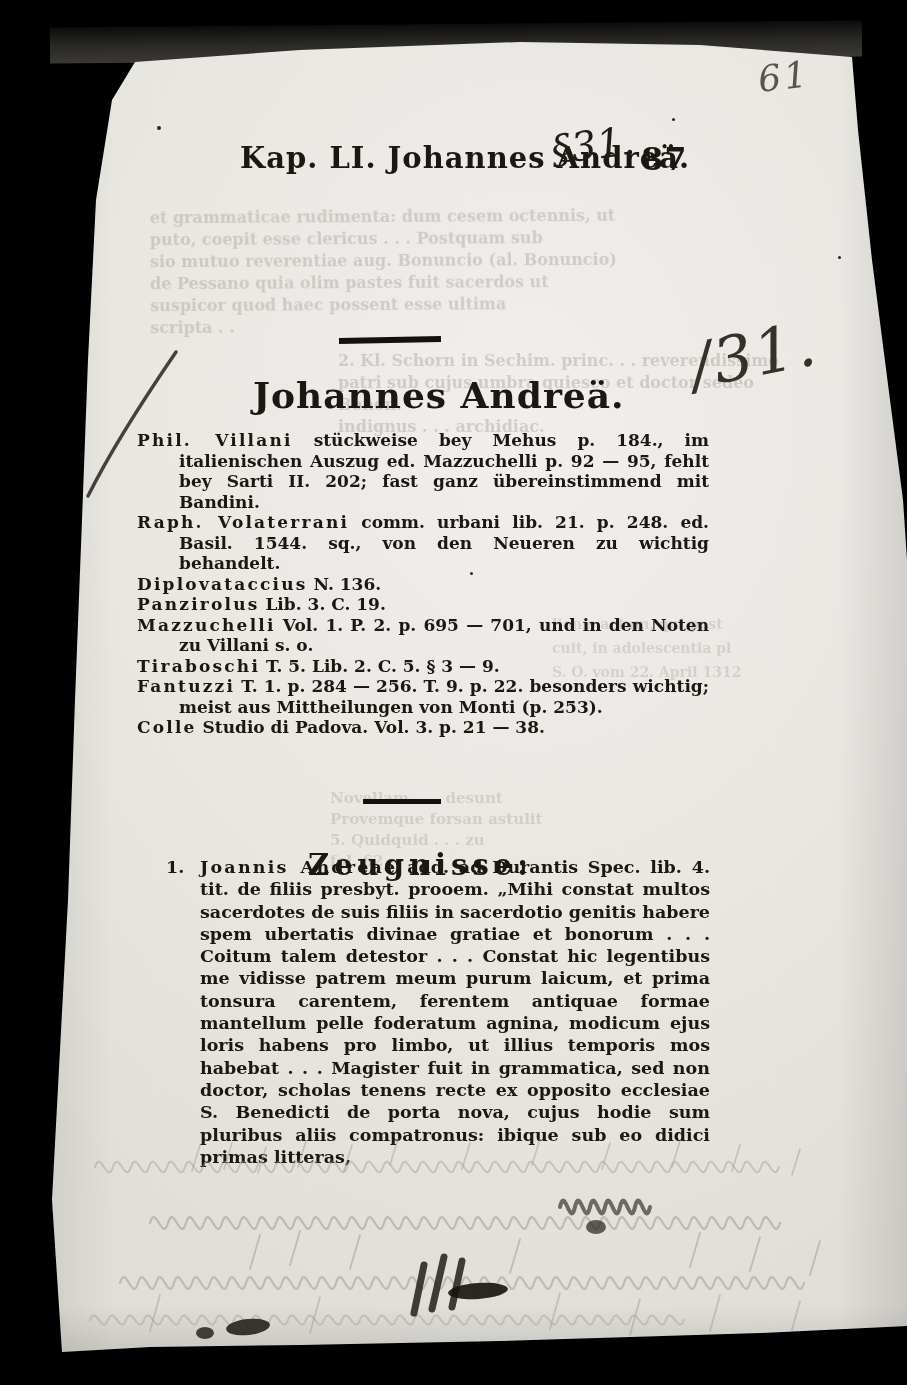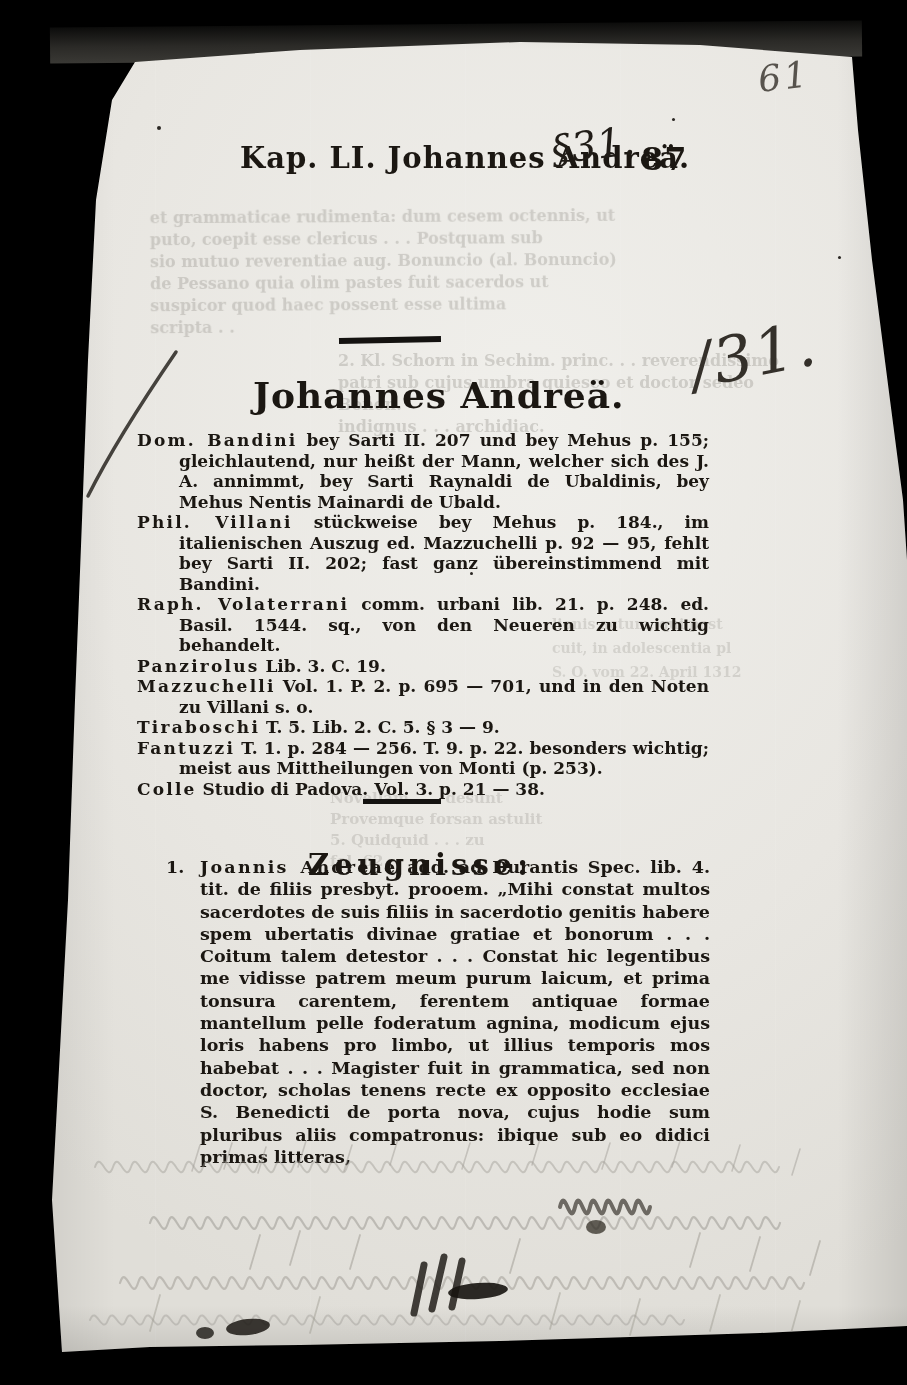--- a/index.html
+++ b/index.html
@@ -143,23 +143,23 @@
 
     <div class="margin-31">/31.</div>
 
     <svg class="slash" width="130" height="180" viewBox="0 0 130 180">
       <path d="M108,14 C82,52 46,106 20,158" fill="none" stroke="#282420" stroke-width="3.5" stroke-linecap="round" opacity=".85"></path>
     </svg>
 
     <div class="section-title ink">Johannes Andreä.</div>
 
     <div class="biblio ink">
-      <div class="entry"><span class="lead">Dom. Bandini</span><span> bey Sarti II. 207 und bey Mehus p. 155; gleichlautend, nur heißt der Mann, welcher sich des J. A. annimmt, bey Sarti Raynaldi de Ubaldinis, bey Mehus Nentis Mainardi de Ubald.</span></div>
       <div class="entry"><span class="lead">Phil. Villani</span><span> stückweise bey Mehus p. 184., im italienischen Auszug ed. Mazzuchelli p. 92 — 95, fehlt bey Sarti II. 202; fast ganz übereinstimmend mit Bandini.</span></div>
       <div class="entry"><span class="lead">Raph. Volaterrani</span><span> comm. urbani lib. 21. p. 248. ed. Basil. 1544. sq., von den Neueren zu wichtig behandelt.</span></div>
+      <div class="entry"><span class="lead">Diplovataccius</span><span> N. 136.</span></div>
       <div class="entry"><span class="lead">Panzirolus</span><span> Lib. 3. C. 19.</span></div>
       <div class="entry"><span class="lead">Mazzuchelli</span><span> Vol. 1. P. 2. p. 695 — 701, und in den Noten zu Villani s. o.</span></div>
       <div class="entry"><span class="lead">Tiraboschi</span><span> T. 5. Lib. 2. C. 5. § 3 — 9.</span></div>
       <div class="entry"><span class="lead">Fantuzzi</span><span> T. 1. p. 284 — 256. T. 9. p. 22. besonders wichtig; meist aus Mittheilungen von Monti (p. 253).</span></div>
       <div class="entry"><span class="lead">Colle</span><span> Studio di Padova. Vol. 3. p. 21 — 38.</span></div>
     </div>
 
     <div class="rule2"></div>
 
     <div class="zeugnisse-heading ink">Zeugnisse:</div>

